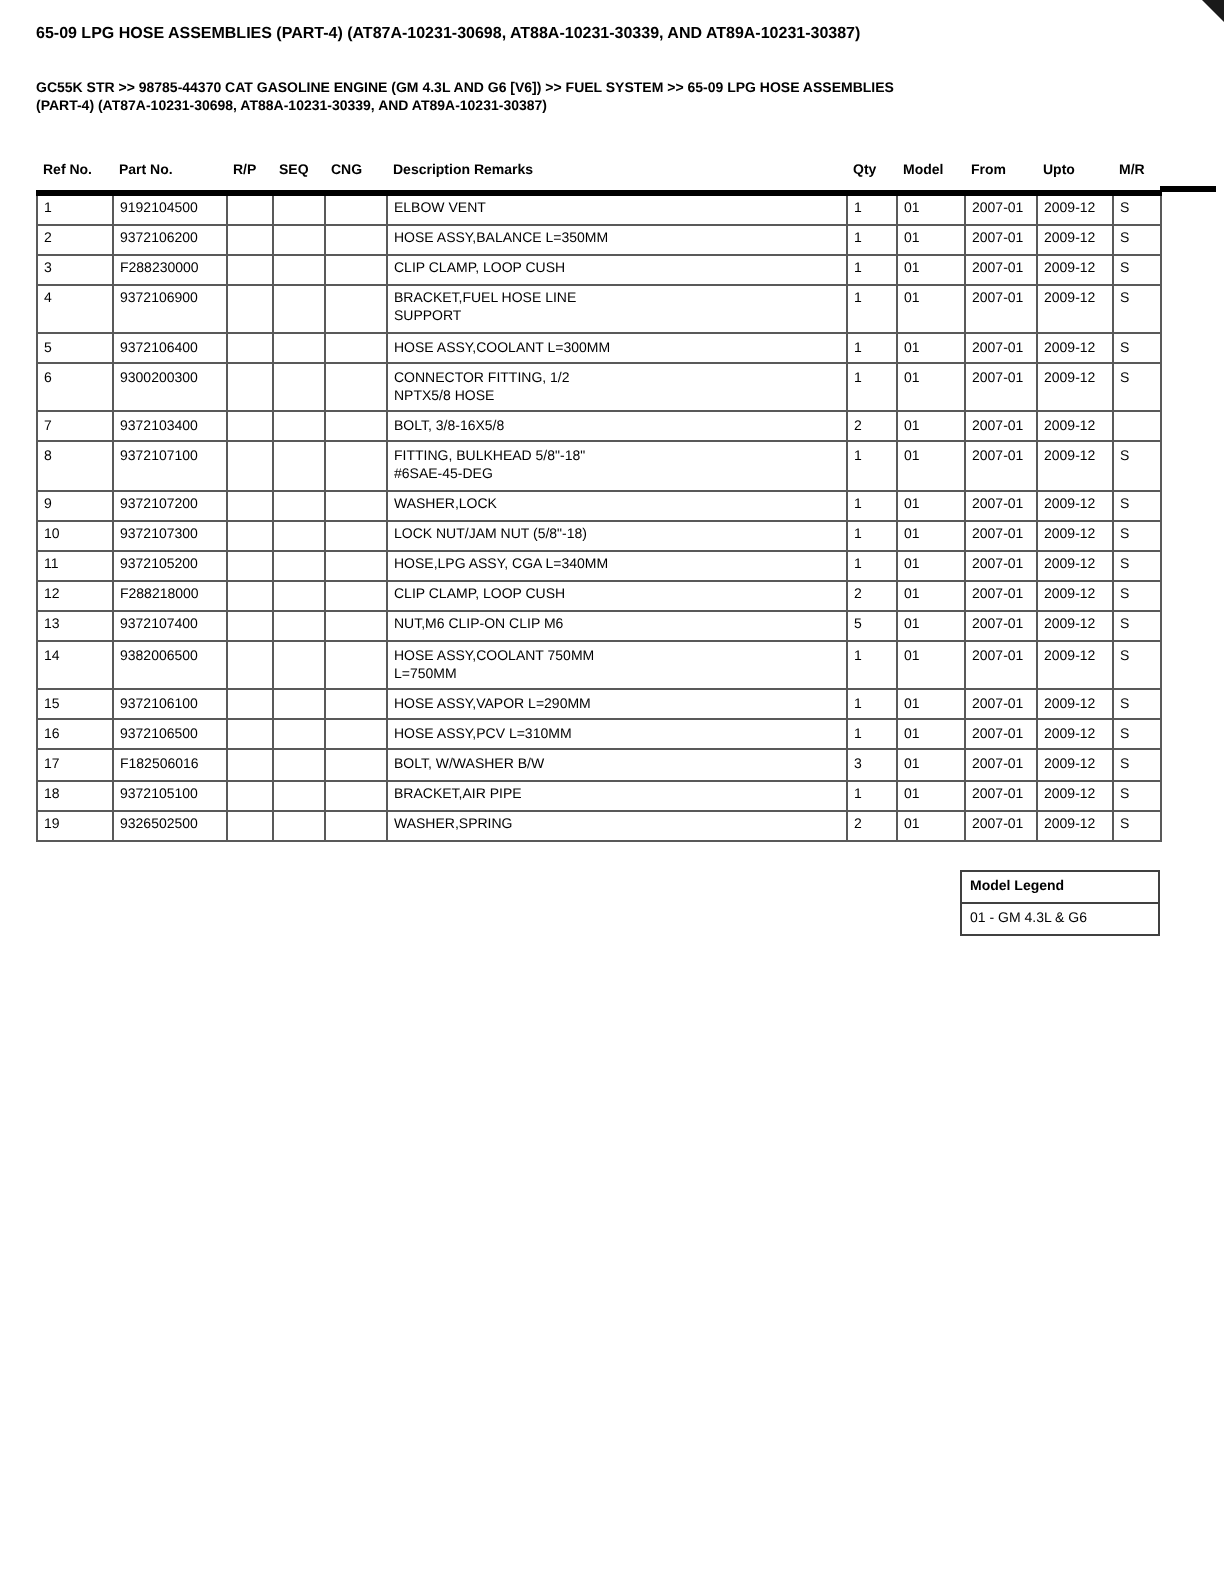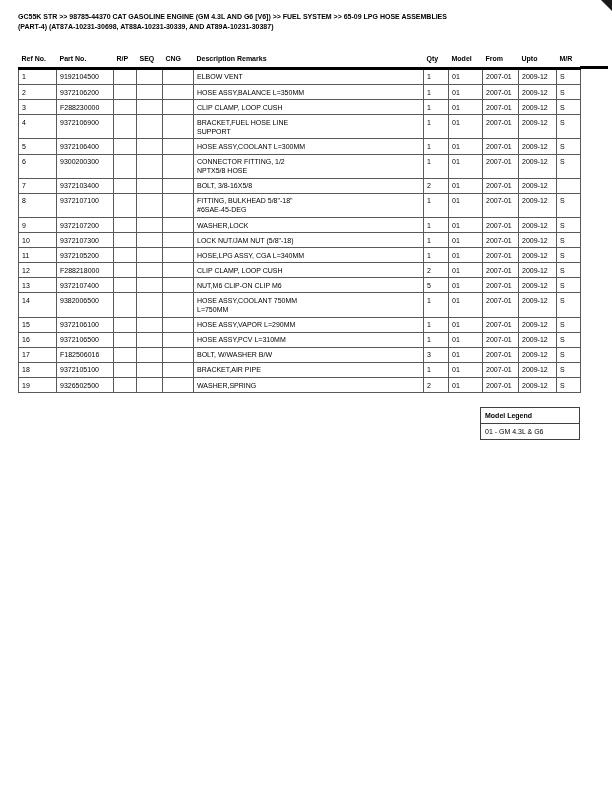--- a/index.html
+++ b/index.html
@@ -108,20 +108,21 @@
     padding: 3px 4px;
   }
 </style>
 </head>
 <body>
 
 <div class="page">
 
   <div class="corner"></div>
 
+  <div class="title">65-09 LPG HOSE ASSEMBLIES (PART-4) (AT87A-10231-30698, AT88A-10231-30339, AND AT89A-10231-30387)</div>
 
   <div class="breadcrumb">GC55K STR &gt;&gt; 98785-44370 CAT GASOLINE ENGINE (GM 4.3L AND G6 [V6]) &gt;&gt; FUEL SYSTEM &gt;&gt; 65-09 LPG HOSE ASSEMBLIES
 (PART-4) (AT87A-10231-30698, AT88A-10231-30339, AND AT89A-10231-30387)</div>
 
   <div class="table-wrap">
     <table class="parts">
       <thead>
         <tr>
           <th class="c-ref">Ref No.</th>
           <th class="c-part">Part No.</th>

